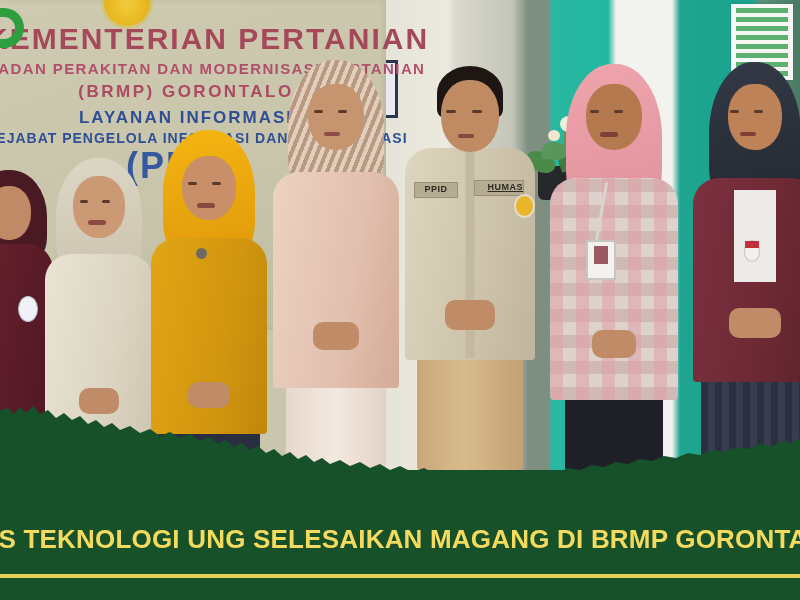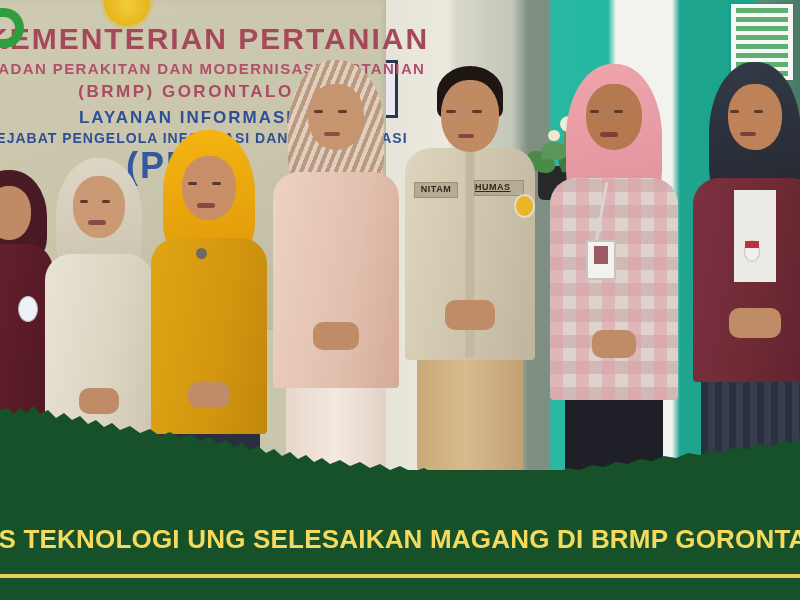--- a/index.html
+++ b/index.html
@@ -318,22 +318,22 @@
     <div class="person" style="left:404px; width:132px; height:410px;">
       <div class="hijab" style="top:6px; width:66px; height:54px; background:#1d1612; border-radius:50% 50% 20% 20%;"></div>
       <div class="head" style="top:20px; width:58px; height:72px; background:#c08a63;"></div>
       <div class="face-feat" style="left:42px; top:50px; width:10px; height:3px;"></div>
       <div class="face-feat" style="left:68px; top:50px; width:10px; height:3px;"></div>
       <div class="face-feat" style="left:54px; top:74px; width:16px; height:4px; background:#89463c; border-radius:6px;"></div>
       <div class="body" style="top:88px; width:130px; height:212px; background:linear-gradient(100deg,#ded5be,#cfc5ad 55%,#bfb59c);"></div>
 
       <div style="position:absolute; left:50%; transform:translateX(-50%); top:92px; width:9px; height:206px; background:#c2b99f; z-index:4;"></div>
 
-      <div style="position:absolute; left:10px; top:122px; width:42px; height:14px; background:#b6ac92; border:1px solid #9a9077; color:#2c2a22; font-size:9px; font-weight:700; letter-spacing:.5px; text-align:center; line-height:13px; z-index:5;">NITAM</div>
-      <div style="position:absolute; left:70px; top:120px; width:48px; height:14px; background:#b6ac92; border:1px solid #9a9077; color:#2c2a22; font-size:9px; font-weight:700; letter-spacing:.5px; text-align:left; line-height:13px; z-index:5;text-decoration:underline;">HUMAS</div>
+      <div style="position:absolute; left:10px; top:122px; width:42px; height:14px; background:#b6ac92; border:1px solid #9a9077; color:#2c2a22; font-size:9px; font-weight:700; letter-spacing:.5px; text-align:center; line-height:13px; z-index:5;">PPID</div>
+      <div style="position:absolute; left:70px; top:120px; width:48px; height:14px; background:#b6ac92; border:1px solid #9a9077; color:#2c2a22; font-size:9px; font-weight:700; letter-spacing:.5px; text-align:right; line-height:13px; z-index:5;text-decoration:underline;">HUMAS</div>
       <div class="badge-oval" style="left:110px; top:134px; width:17px; height:20px; background:#e9b62a; border:2px solid #e2dbc8;"></div>
       <div class="skirt" style="top:290px; width:106px; height:120px; background:linear-gradient(to right,#c9a878,#d8bb8d 45%,#c2a173);"></div>
       <div class="hands" style="top:240px; width:50px; height:30px;"></div>
     </div>
 
     <div class="person" style="left:548px; width:132px; height:412px;">
       <div class="hijab" style="top:6px; width:96px; height:152px; background:linear-gradient(170deg,#efa4ac,#e1929c);"></div>
       <div class="head" style="top:26px; width:56px; height:66px; background:#b5794f;"></div>
       <div class="face-feat" style="left:42px; top:52px; width:9px; height:3px;"></div>
       <div class="face-feat" style="left:66px; top:52px; width:9px; height:3px;"></div>

